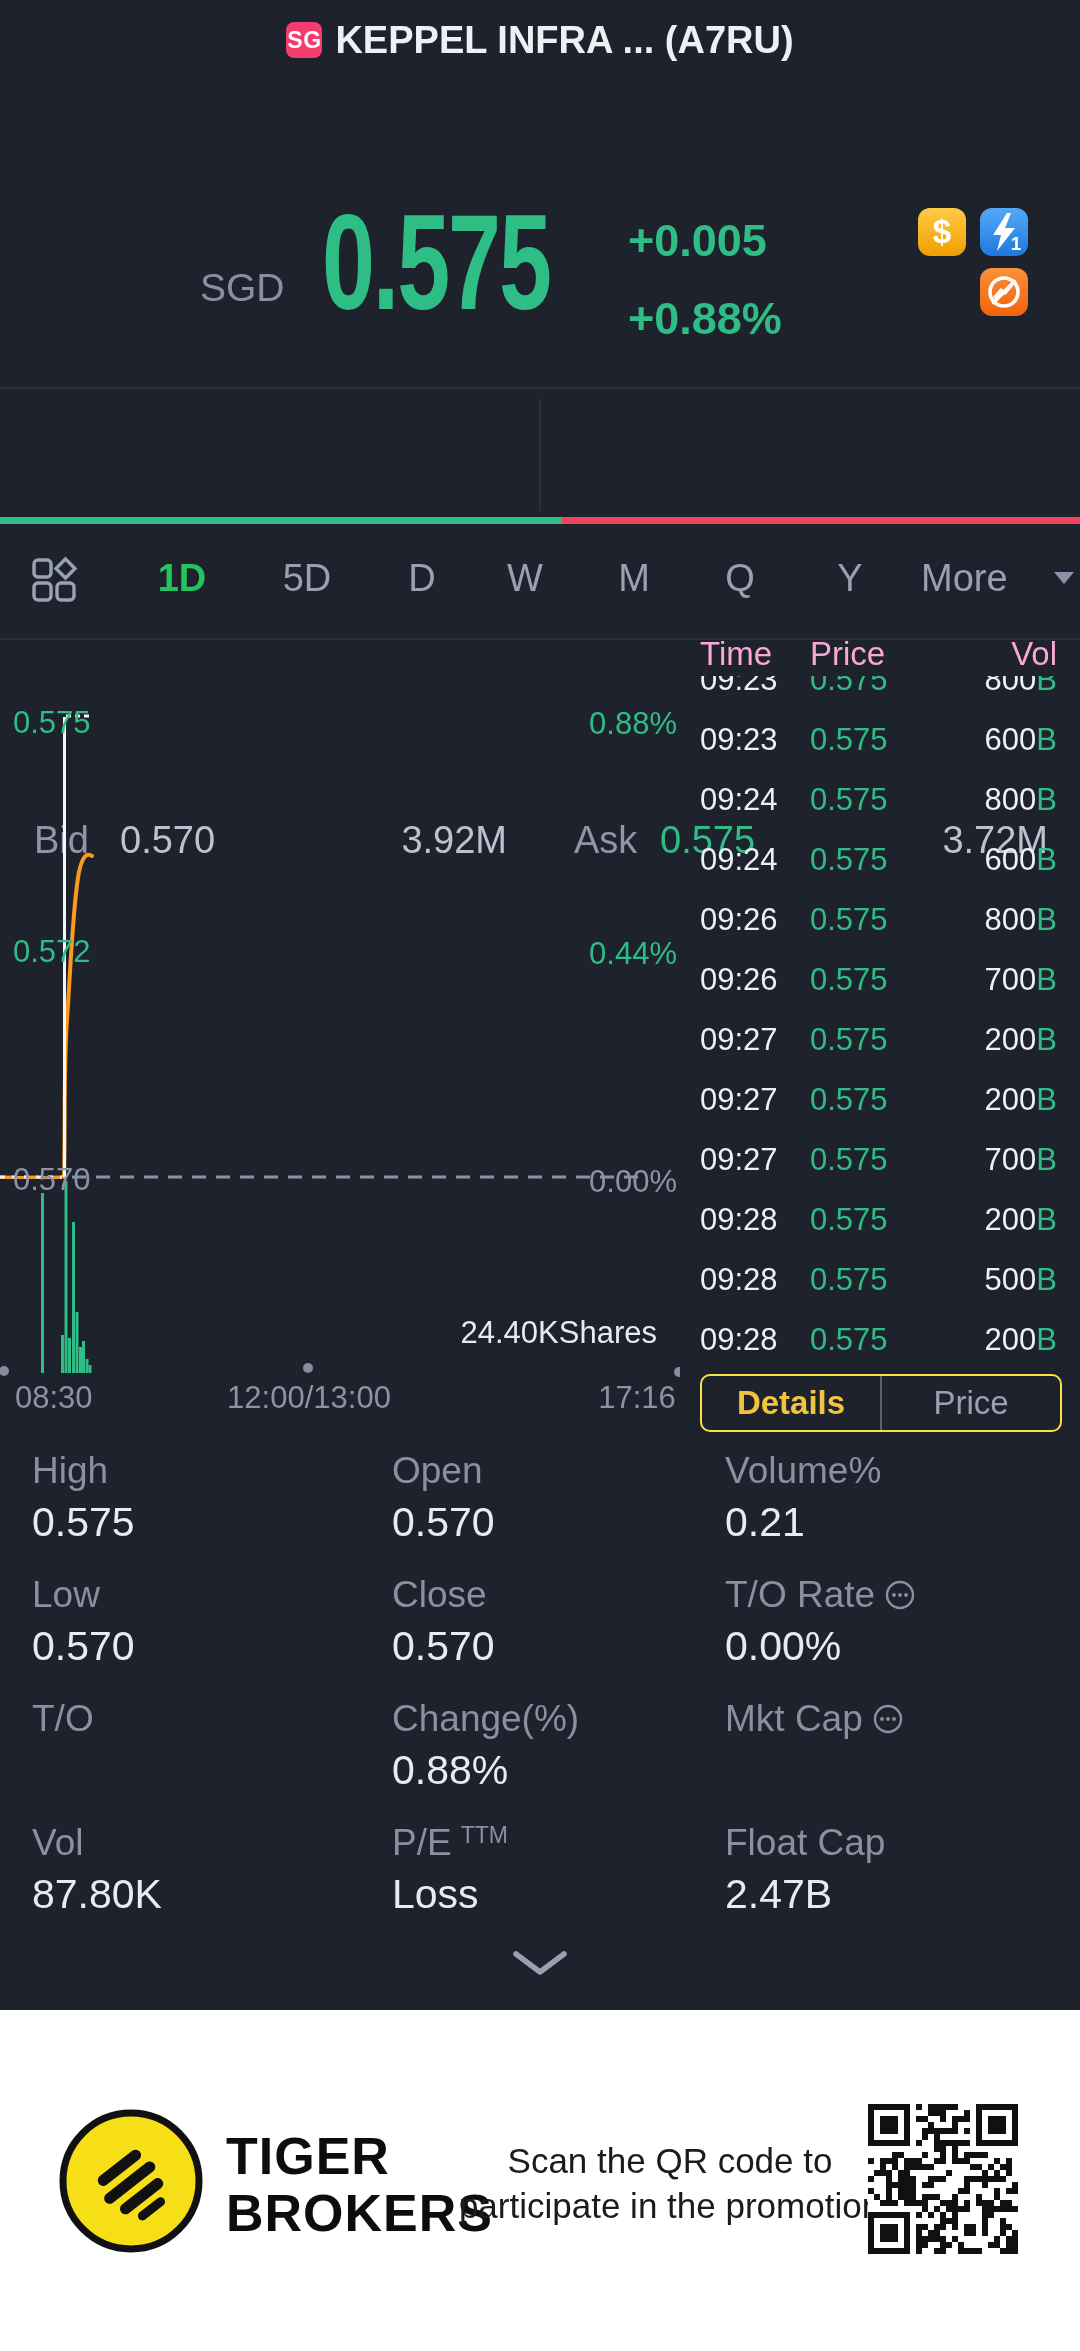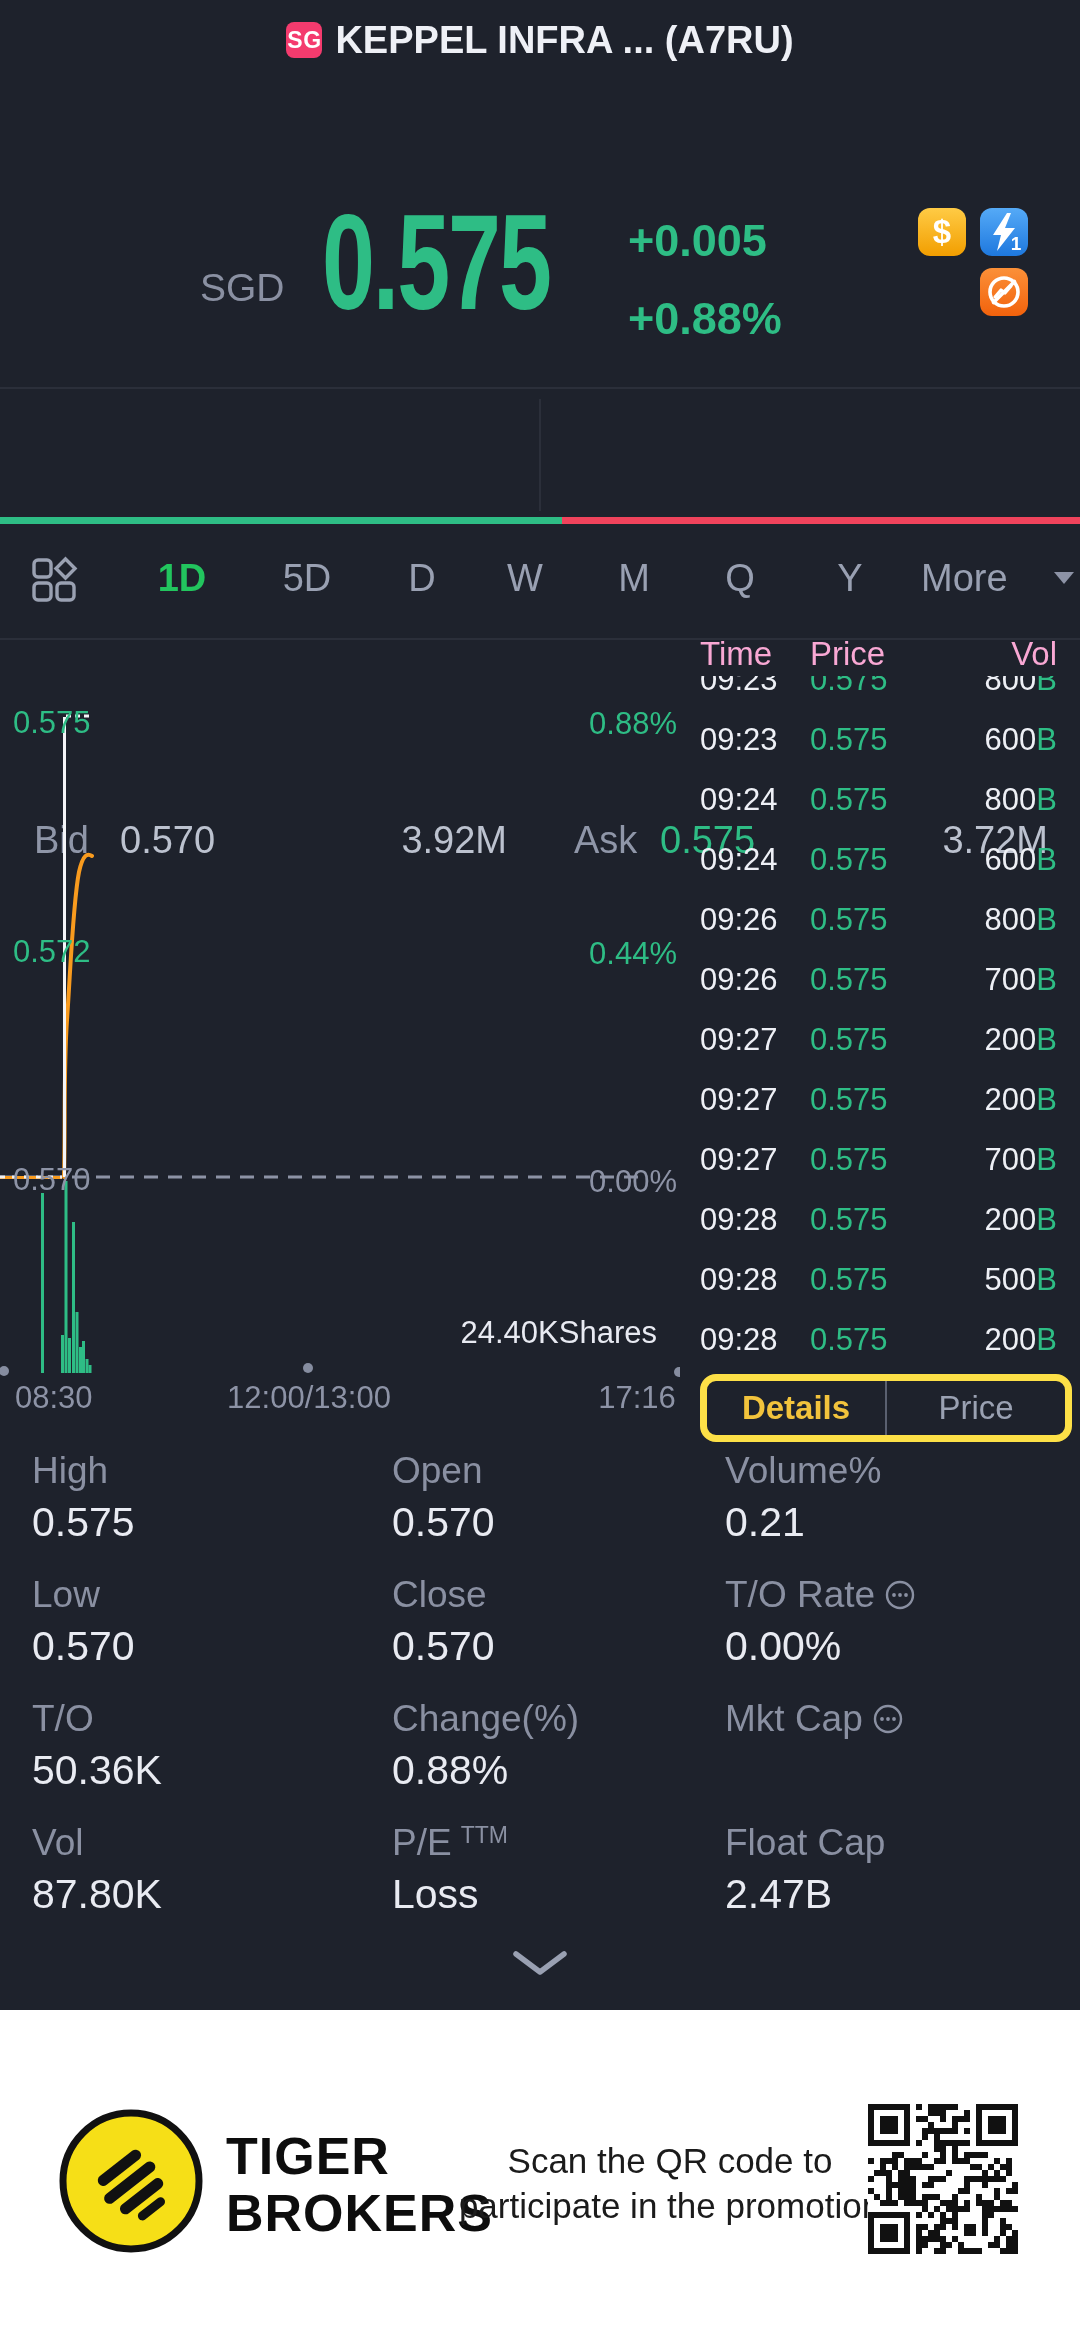--- a/index.html
+++ b/index.html
@@ -37,21 +37,21 @@
   .caret{left:1054px;top:572px;width:0;height:0;border-left:10px solid transparent;border-right:10px solid transparent;border-top:12px solid #8D93A6}
   
   .t-head{top:637px;height:34px;color:#f9a8d4;font-size:33px;line-height:34px}
   .trades{left:660px;top:676px;width:420px;height:684px;overflow:hidden}
   .trow{position:absolute;left:0;width:420px;height:34px;font-size:31px;line-height:34px}
   .trow .tm{position:absolute;left:40px;color:#EEF0F6}
   .trow .pr{position:absolute;left:150px;color:#2EBD85}
   .trow .vl{position:absolute;right:23px;text-align:right}
   .trow .vl .n{color:#EEF0F6}.trow .vl .u{color:#2EBD85}
   
-  .seg{left:700px;top:1374px;width:358px;height:54px;border:7px solid #fde047;border-radius:16px;display:flex;align-items:stretch}
+  .seg{left:700px;top:1374px;width:358px;height:54px;border:2px solid #fde047;border-radius:10px;display:flex;align-items:stretch}
   .seg .cell{flex:1;display:flex;align-items:center;justify-content:center;font-size:33px}
   .seg .sep{width:2px;background:#5A6070}
   .seg .on{color:#F2C33C;font-weight:700}.seg .off{color:#9AA1B2}
   
   .stats{left:32px;top:1448px;width:1030px;display:grid;grid-template-columns:360px 333px 337px;grid-auto-rows:124px}
   .stat .lb{color:#8A90A2;font-size:37px;line-height:46px;display:flex;align-items:center;gap:9px}
   .stat .lb sup{font-size:23px;line-height:23px;transform:translateY(-8px)}
   .stat .vl{color:#E9EBF2;font-size:41px;line-height:52px;margin-top:2px}
   .info-ic{width:32px;height:32px}
   
@@ -285,21 +285,20 @@
             <circle cx="16" cy="16" r="1.9" fill="#8A90A2"></circle>
             <circle cx="22" cy="16" r="1.9" fill="#8A90A2"></circle>
           </svg>
       </div>
         <div class="vl">0.00%</div>
       </div>
     <div class="stat">
         <div class="lb">
           <span>T/O</span>
         </div>
-        <div class="vl">50.36K</div>
       </div>
     <div class="stat">
         <div class="lb">
           <span>Change(%)</span>
         </div>
         <div class="vl">0.88%</div>
       </div>
     <div class="stat">
       <div class="lb">
           <span>Mkt Cap</span>

